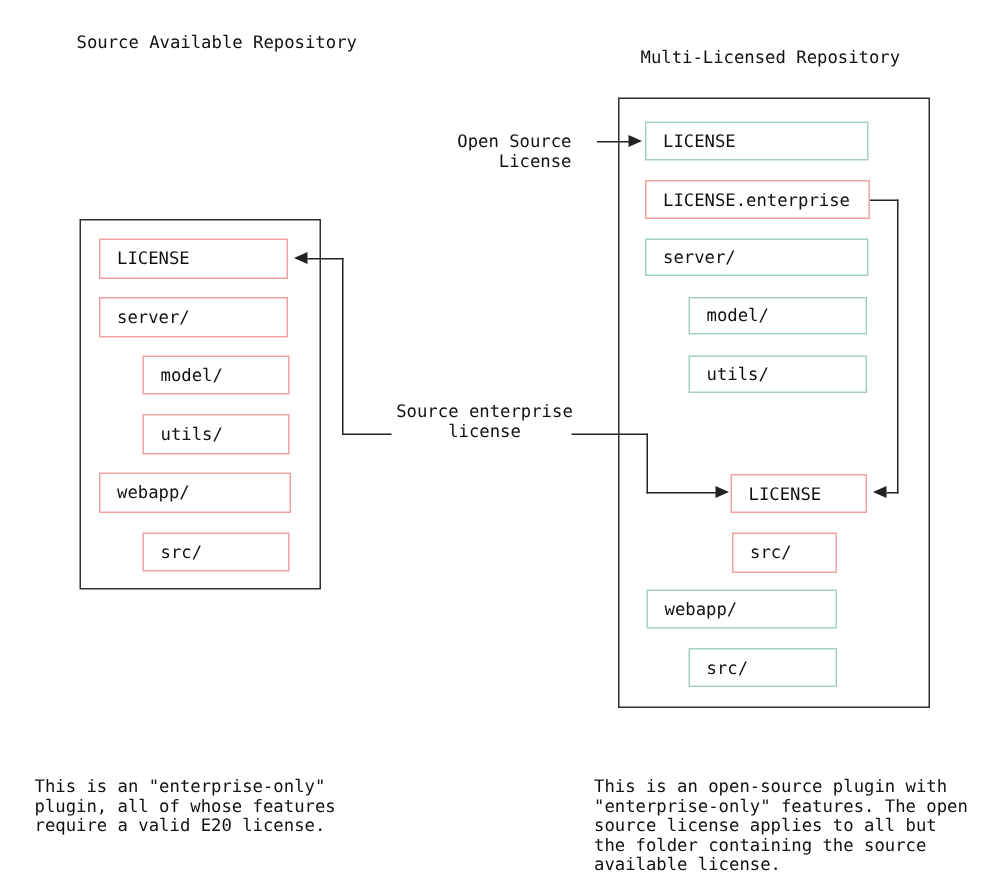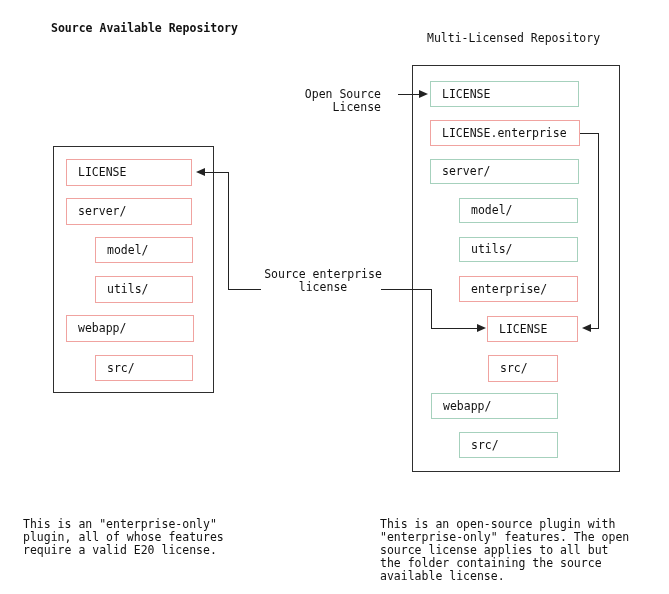--- a/index.html
+++ b/index.html
@@ -33,40 +33,39 @@
   }
   .note{white-space:pre-line;}
   .center{text-align:center;}
   .right{text-align:right;}
 </style>
 </head>
 <body>
 
 <div id="canvas">
 
-  <div class="abs title" style="left:51px;top:22px;font-weight:bold;">Source Available Repository</div>
+  <div class="abs title" style="left:51px;top:22px;">Source Available Repository</div>
   <div class="abs title" style="left:427px;top:32px;">Multi-Licensed Repository</div>
 
   <div class="repo-frame" style="left:53px;top:146px;width:161px;height:247px;"></div>
 
   <div class="fbox sa" style="left:66px;top:159px;width:126px;height:27px;">LICENSE</div>
   <div class="fbox sa" style="left:66px;top:198px;width:126px;height:27px;">server/</div>
   <div class="fbox sa" style="left:95px;top:237px;width:98px;height:26px;">model/</div>
   <div class="fbox sa" style="left:95px;top:276px;width:98px;height:27px;">utils/</div>
   <div class="fbox sa" style="left:66px;top:315px;width:128px;height:27px;">webapp/</div>
   <div class="fbox sa" style="left:95px;top:355px;width:98px;height:26px;">src/</div>
 
   <div class="repo-frame" style="left:412px;top:65px;width:208px;height:407px;"></div>
 
   <div class="fbox os" style="left:430px;top:81px;width:149px;height:26px;">LICENSE</div>
   <div class="fbox sa" style="left:430px;top:120px;width:150px;height:26px;">LICENSE.enterprise</div>
   <div class="fbox os" style="left:430px;top:159px;width:149px;height:25px;">server/</div>
   <div class="fbox os" style="left:459px;top:198px;width:119px;height:25px;">model/</div>
   <div class="fbox os" style="left:459px;top:237px;width:119px;height:25px;">utils/</div>
-  <div class="fbox sa" style="left:459px;top:276px;width:119px;height:26px;">enterprise/</div>
   <div class="fbox sa" style="left:487px;top:316px;width:91px;height:26px;">LICENSE</div>
   <div class="fbox sa" style="left:488px;top:355px;width:70px;height:27px;">src/</div>
   <div class="fbox os" style="left:431px;top:393px;width:127px;height:26px;">webapp/</div>
   <div class="fbox os" style="left:459px;top:432px;width:99px;height:26px;">src/</div>
 
   <div class="abs right" style="left:250px;top:88px;width:131px;">Open Source License</div>
   <div class="abs center note" style="left:258px;top:268px;width:130px;">Source enterprise
 license</div>
 
   <div class="seg" style="left:398px;top:94px;width:22px;height:1px;"></div>
@@ -83,19 +82,19 @@
   <div class="ah-right" style="left:477px;top:324px;"></div>
 
   <div class="seg" style="left:580px;top:133px;width:19px;height:1px;"></div>
   <div class="seg" style="left:598px;top:133px;width:1px;height:196px;"></div>
   <div class="seg" style="left:591px;top:328px;width:8px;height:1px;"></div>
   <div class="ah-left" style="left:582px;top:324px;"></div>
 
   <div class="abs note" style="left:23px;top:518px;width:230px;">This is an "enterprise-only"
 plugin, all of whose features
 require a valid E20 license.</div>
-  <div class="abs note" style="left:380px;top:518px;width:260px;">This is an open-source plugin with
+  <div class="abs note" style="left:396px;top:518px;width:260px;">This is an open-source plugin with
 "enterprise-only" features. The open
 source license applies to all but
 the folder containing the source
 available license.</div>
 
 </div>
 
 </body></html>

